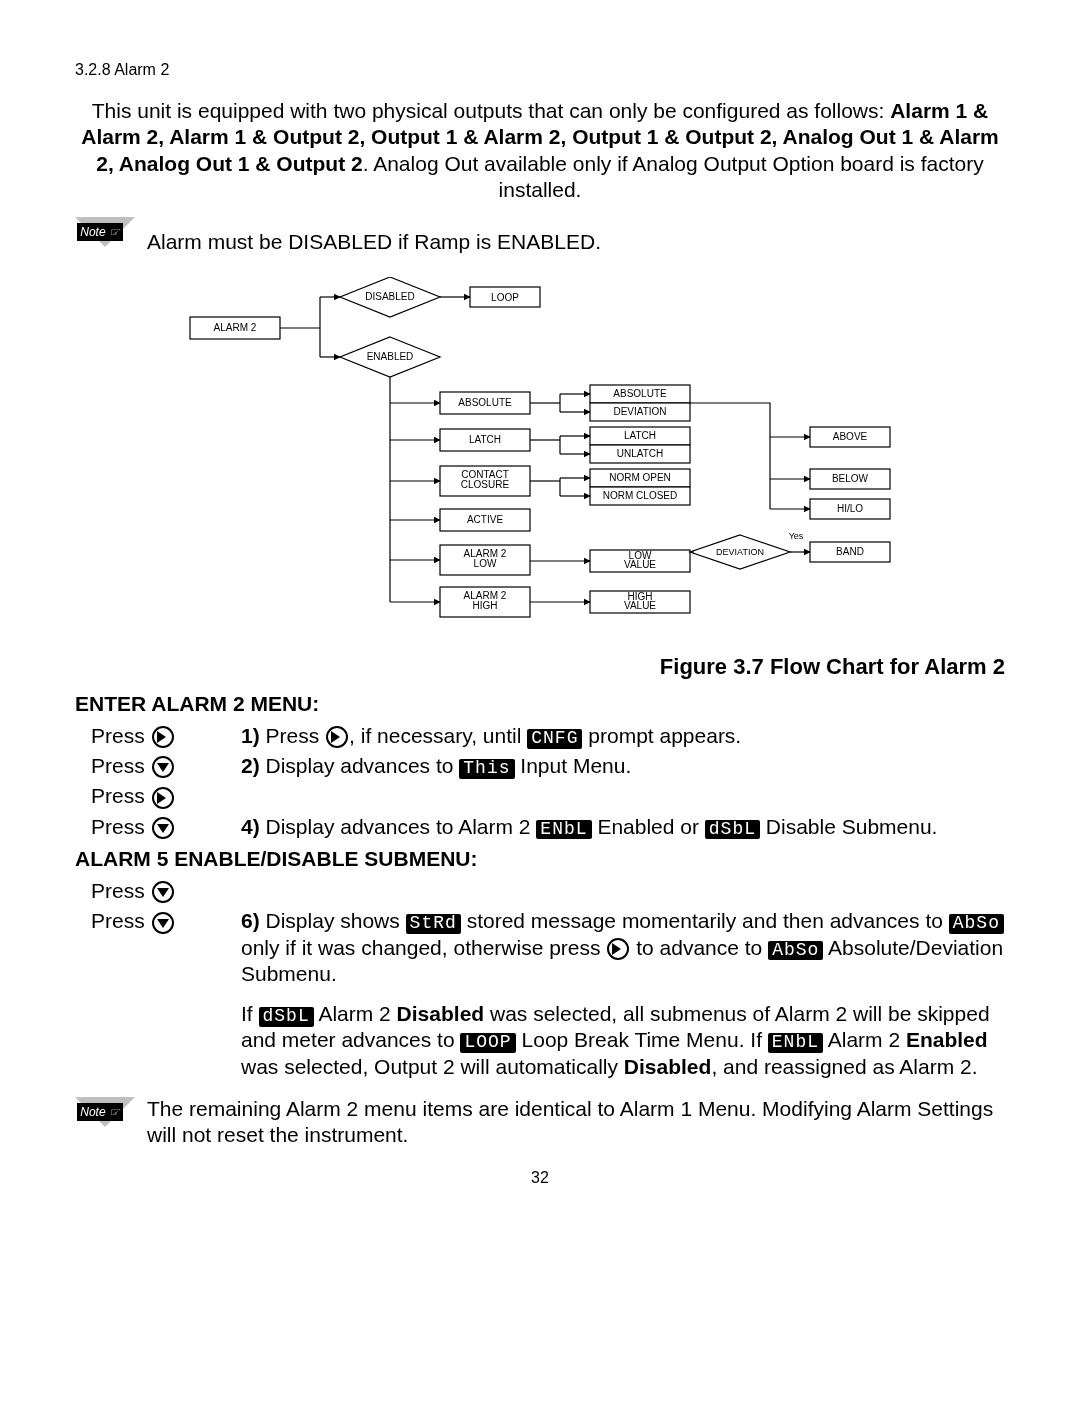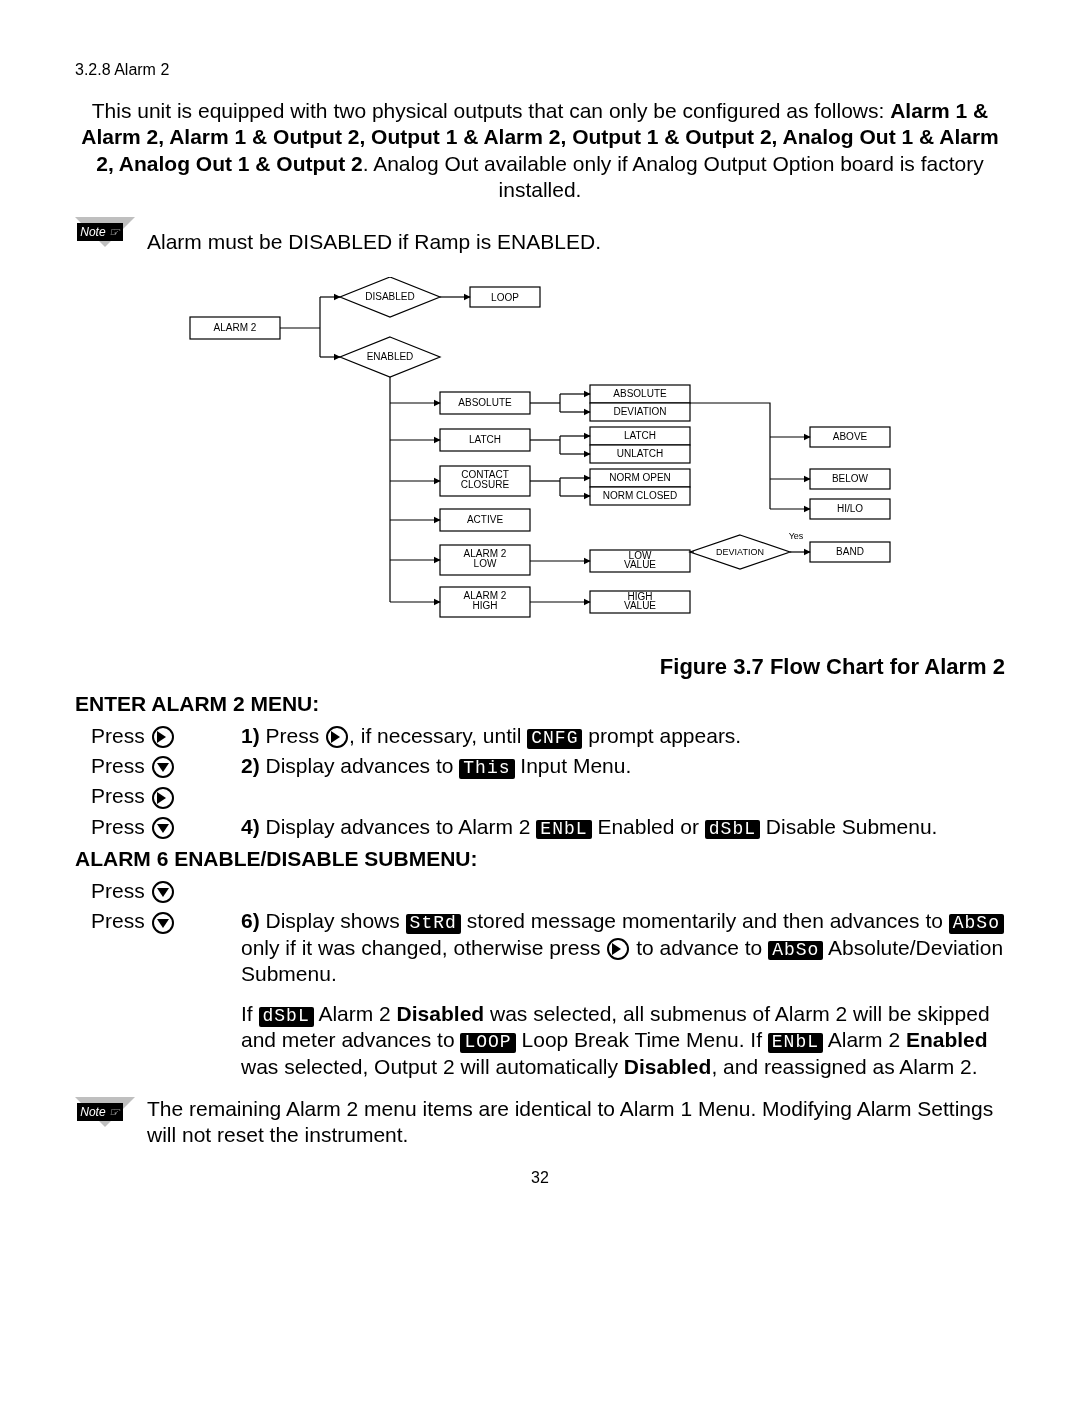--- a/index.html
+++ b/index.html
@@ -250,21 +250,21 @@
   <span class="step-body"><span class="bold">2)</span><span> Display advances to </span><span class="seg">This</span><span> Input Menu.</span></span>
 </div>
 <div class="step-line">
   <span class="step-press"><span>Press</span> <span class="btn-icon"><span class="arrow-r"></span></span></span>
 </div>
 <div class="step-line">
   <span class="step-press"><span>Press</span> <span class="btn-icon"><span class="arrow-d"></span></span></span>
   <span class="step-body"><span class="bold">4)</span><span> Display advances to Alarm 2 </span><span class="seg">ENbL</span><span> Enabled or </span><span class="seg">dSbL</span><span> Disable Submenu.</span></span>
 </div>
 
-<div class="sub-head">ALARM 6 ENABLE/DISABLE SUBMENU:</div>
+<div class="sub-head">ALARM 5 ENABLE/DISABLE SUBMENU:</div>
 
 <div class="step-line">
   <span class="step-press"><span>Press</span> <span class="btn-icon"><span class="arrow-d"></span></span></span>
 </div>
 <div class="step-line">
   <span class="step-press"><span>Press</span> <span class="btn-icon"><span class="arrow-d"></span></span></span>
   <span class="step-body"><span class="bold">6)</span><span> Display shows </span><span class="seg">StRd</span><span> stored message momentarily and then advances to </span><span class="seg">AbSo</span><span>  only if it was changed, otherwise press </span><span class="btn-icon"><span class="arrow-r"></span></span><span> to advance to </span><span class="seg">AbSo</span><span>  Absolute/Deviation Submenu.</span></span>
 </div>
 
 <div class="step-line" style="margin-top:14px">

